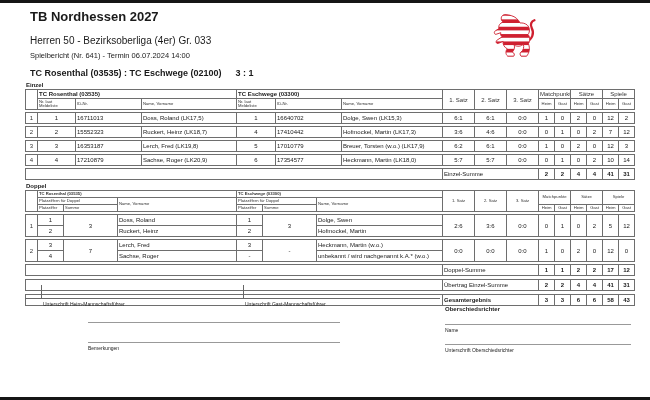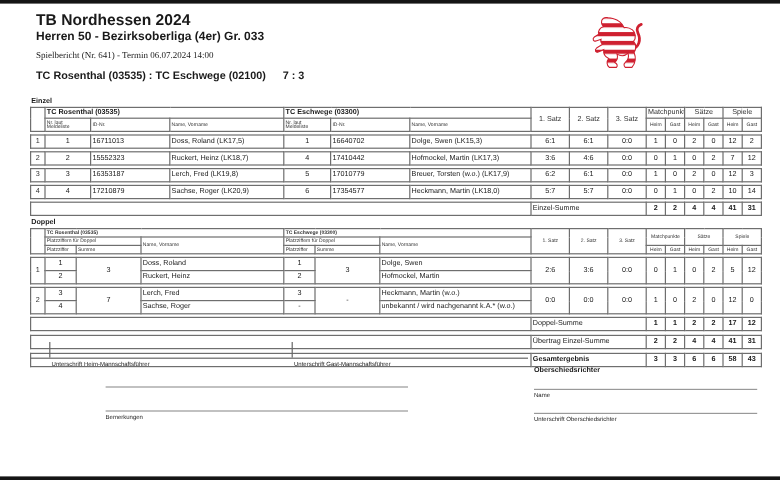--- a/index.html
+++ b/index.html
@@ -4,22 +4,22 @@
 <style>
   html,body{margin:0;padding:0;background:#fff;}
   #page{position:relative;width:650px;height:400px;background:#ffffff;overflow:hidden;
         font-family:"Liberation Sans",sans-serif;color:#1a1a1a;}
   .edge{position:absolute;left:0;width:650px;height:3px;background:#151515;}
   .edge.top{top:0;} .edge.bottom{top:397px;}
 
   
   .hdr{position:absolute;left:30px;top:9px;}
   .hdr .title{font-size:13px;font-weight:bold;}
-  .hdr .subtitle{font-size:10px;font-weight:bold;margin-top:1px;}
-  .hdr .meta{font-size:7.5px;margin-top:5px;color:#222;font-family:Liberation Serif, serif;}
+  .hdr .subtitle{font-size:10px;font-weight:normal;margin-top:11px;}
+  .hdr .meta{font-size:7.5px;margin-top:5px;color:#222;}
   .hdr .match{font-size:9px;font-weight:bold;margin-top:8px;}
   .hdr .ovr{margin-left:14px;}
 
   .logo{position:absolute;left:492px;top:12px;display:flex;align-items:center;}
   .logo .txt{font-size:37px;font-weight:bold;letter-spacing:-1px;color:#1d1d1b;
              -webkit-text-stroke:1.2px #1d1d1b;line-height:40px;margin-left:2px;}
 
   
   .report{position:absolute;left:25px;top:82px;width:612px;}
   .sec{font-size:6px;font-weight:bold;line-height:7px;margin-left:1px;}
@@ -50,25 +50,25 @@
   .flabel.b{font-weight:bold;font-size:6px;}
 </style>
 </head>
 <body>
 
 <div id="page">
   <div class="edge top"></div>
   <div class="edge bottom"></div>
 
   <div class="hdr">
-    <div class="title">TB Nordhessen 2024</div>
+    <div class="title">TB Nordhessen 2027</div>
     <div class="subtitle">Herren 50 - Bezirksoberliga (4er) Gr. 033</div>
     <div class="meta">Spielbericht (Nr. 641) - Termin 06.07.2024 14:00</div>
     <div class="match">
-      <span>TC Rosenthal (03535) : TC Eschwege (02100)</span><span class="ovr">7 : 3</span>
+      <span>TC Rosenthal (03535) : TC Eschwege (02100)</span><span class="ovr">3 : 1</span>
     </div>
   </div>
 
   <div class="logo">
     <svg width="48" height="46" viewBox="0 0 100 100">
       <defs>
         <pattern id="barry" patternUnits="userSpaceOnUse" width="100" height="16">
           <rect width="100" height="8" fill="#cf2030"></rect>
           <rect y="8" width="100" height="8" fill="#ffffff"></rect>
         </pattern>

